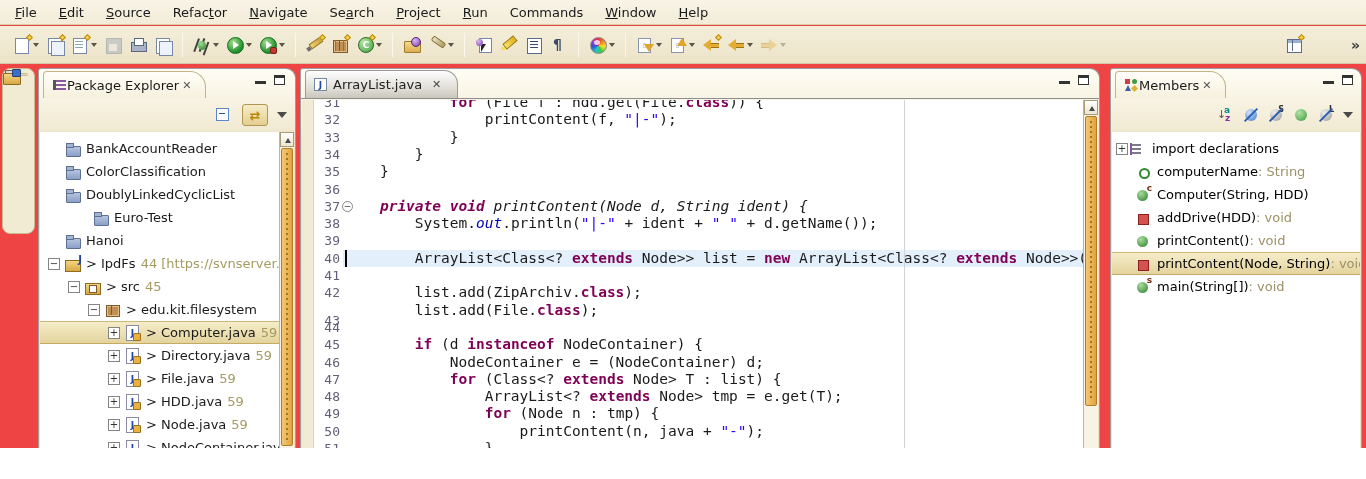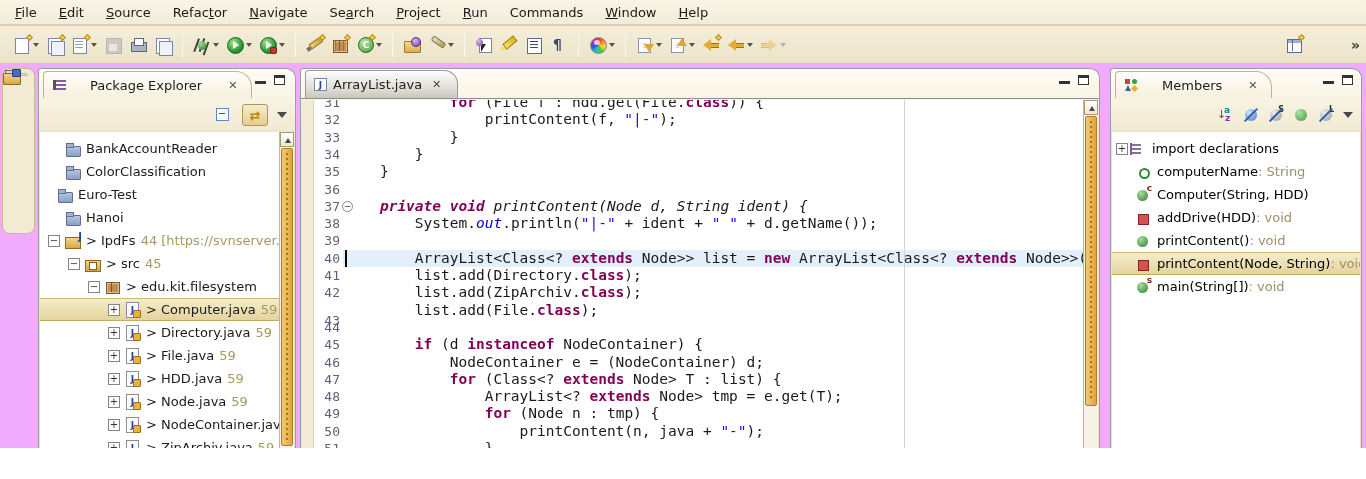--- a/index.html
+++ b/index.html
@@ -1,18 +1,18 @@
 <!DOCTYPE html>
 <html><head>
 <meta charset="utf-8">
 <style>
   * { margin:0; padding:0; box-sizing:border-box; }
   html,body { width:1366px; height:479px; overflow:hidden; }
   body { font-family:"DejaVu Sans","Liberation Sans",sans-serif; font-size:13px; color:#1a1a1a; }
-  #win { position:relative; width:1366px; height:448px; background:#f0abfc; overflow:hidden; }
+  #win { position:relative; width:1366px; height:448px; background:#ef4444; overflow:hidden; }
 
   
   #menubar { position:absolute; left:0; top:0; right:0; height:25px;
     background:linear-gradient(180deg,#f8f4e6,#f2ecd8); border-bottom:1px solid #d9cfae;
     display:flex; align-items:center; padding-left:4px; }
   .menu-item { padding:0 11px; height:25px; line-height:25px; cursor:default; }
   .menu-item u { text-decoration:underline; }
 
   
   #toolbar { position:absolute; left:0; top:26px; right:0; height:38px;
@@ -90,21 +90,21 @@
   #fastview .handle { position:absolute; left:6px; top:4px; width:19px; height:3px; background:#e6dbb4; border:1px solid #c6b88a; border-radius:2px; }
   .fv-ico { position:relative; width:18px; height:16px; margin:10px auto 0; }
   .fv-restore::before { content:""; position:absolute; left:2px; top:1px; width:9px; height:8px; border:1px solid #666; background:#ddd; }
   .fv-restore::after { content:""; position:absolute; left:6px; top:5px; width:9px; height:8px; border:1px solid #666; background:#f4f4f4; }
   .fv-folder::before { content:""; position:absolute; left:0; top:4px; width:16px; height:10px; background:linear-gradient(180deg,#f2d584,#d8a944); border:1px solid #8d6a20; border-radius:1px; }
   .fv-folder::after { content:""; position:absolute; left:9px; top:0; width:7px; height:6px; background:#3f6fc4; border:1px solid #24407c; border-radius:1px; }
 
   
   .panel { position:absolute; top:68px; bottom:0; background:linear-gradient(180deg,#fffdf5,#f1ead3 60px,#ece3c8 64px);
     border:1px solid #9d9d9d; border-bottom:none; border-radius:3px 10px 0 0; }
-  .view-tab { position:absolute; left:4px; top:2px; height:27px; display:flex; align-items:center; gap:24px;
+  .view-tab { position:absolute; left:4px; top:2px; height:27px; display:flex; align-items:center; gap:1px;
     padding:0 14px 0 8px; background:linear-gradient(180deg,#fffef9,#f6f0dd); border:1px solid #c2b386;
     border-bottom:none; border-radius:4px 16px 0 0; }
   .view-tab .close-x { font-size:11px; color:#555; margin-left:2px; }
   .minmax { position:absolute; top:6px; display:flex; gap:8px; }
   .btn-min { width:11px; height:9px; border-bottom:3px solid #333; }
   .btn-max { width:11px; height:10px; border:1px solid #333; border-top:3px solid #333; background:#fff; }
   .view-tools { position:absolute; left:0; right:4px; top:30px; height:32px; display:flex; justify-content:flex-end;
     align-items:center; gap:9px; }
   .view-content { position:absolute; left:1px; right:1px; top:63px; bottom:0; background:#fff; overflow:hidden; }
   .tri-down { width:0; height:0; border-left:5px solid transparent; border-right:5px solid transparent; border-top:6px solid #4a4a4a; }
@@ -406,21 +406,26 @@
           <div class="trow" style="padding-left: 8px;">
             <span class="expander none"></span>
             <span class="nico i-folder"></span>
             <span class="tlabel">BankAccountReader</span>
           </div>
           <div class="trow" style="padding-left: 8px;">
             <span class="expander none"></span>
             <span class="nico i-folder"></span>
             <span class="tlabel">ColorClassification</span>
           </div>
-          <div class="trow" style="padding-left: 0;">
+          <div class="trow" style="padding-left: 8px;">
+            <span class="expander none"></span>
+            <span class="nico i-folder"></span>
+            <span class="tlabel">DoublyLinkedCyclicList</span>
+          </div>
+          <div class="trow" style="padding-left: 8px; margin-left: 28px;">
             <span class="expander none"></span>
             <span class="nico i-folder"></span>
             <span class="tlabel">Euro-Test</span>
           </div>
           <div class="trow" style="padding-left: 8px;">
             <span class="expander none"></span>
             <span class="nico i-folder"></span>
             <span class="tlabel">Hanoi</span>
           </div>
           <div class="trow" style="padding-left: 8px;">
@@ -533,21 +538,20 @@
           <div class="cline" style="top: -6px;"><span>            </span><span class="seg-k">for</span><span> (File f : hdd.get(File.</span><span class="seg-k">class</span><span>)) {</span></div>
           <div class="cline" style="top: 11.3px;"><span>                printContent(f, </span><span class="seg-s">"|-"</span><span>);</span></div>
           <div class="cline" style="top: 28.6px;"><span>            }</span></div>
           <div class="cline" style="top: 45.9px;"><span>        }</span></div>
           <div class="cline" style="top: 63.2px;"><span>    }</span></div>
           <div class="cline" style="top: 80.5px;"></div>
           <div class="cline" style="top: 97.8px; font-style: italic;"><span>    </span><span class="seg-k">private</span><span> </span><span class="seg-k">void</span><span> printContent(Node d, String ident) {</span></div>
           <div class="cline" style="top: 115.1px;"><span>        System.</span><span class="seg-f">out</span><span>.println(</span><span class="seg-s">"|-"</span><span> + ident + </span><span class="seg-s">" "</span><span> + d.getName());</span></div>
           <div class="cline" style="top: 132.4px;"></div>
           <div class="cline current" style="top: 149.7px;"><span>        ArrayList&lt;Class&lt;? </span><span class="seg-k">extends</span><span> Node&gt;&gt; list = </span><span class="seg-k">new</span><span> ArrayList&lt;Class&lt;? </span><span class="seg-k">extends</span><span> Node&gt;&gt;();</span></div>
-          <div class="cline" style="top: 167px;"><span>        list.add(Directory.</span><span class="seg-k">class</span><span>);</span></div>
           <div class="cline" style="top: 184.3px;"><span>        list.add(ZipArchiv.</span><span class="seg-k">class</span><span>);</span></div>
           <div class="cline" style="top: 201.6px;"><span>        list.add(File.</span><span class="seg-k">class</span><span>);</span></div>
           <div class="cline" style="top: 218.9px;"></div>
           <div class="cline" style="top: 236.2px;"><span>        </span><span class="seg-k">if</span><span> (d </span><span class="seg-k">instanceof</span><span> NodeContainer) {</span></div>
           <div class="cline" style="top: 253.5px;"><span>            NodeContainer e = (NodeContainer) d;</span></div>
           <div class="cline" style="top: 270.8px;"><span>            </span><span class="seg-k">for</span><span> (Class&lt;? </span><span class="seg-k">extends</span><span> Node&gt; T : list) {</span></div>
           <div class="cline" style="top: 288.1px;"><span>                ArrayList&lt;? </span><span class="seg-k">extends</span><span> Node&gt; tmp = e.get(T);</span></div>
           <div class="cline" style="top: 305.4px;"><span>                </span><span class="seg-k">for</span><span> (Node n : tmp) {</span></div>
           <div class="cline" style="top: 322.7px;"><span>                    printContent(n, java + </span><span class="seg-s">"-"</span><span>);</span></div>
           <div class="cline" style="top: 340px;"><span>                }</span></div>

